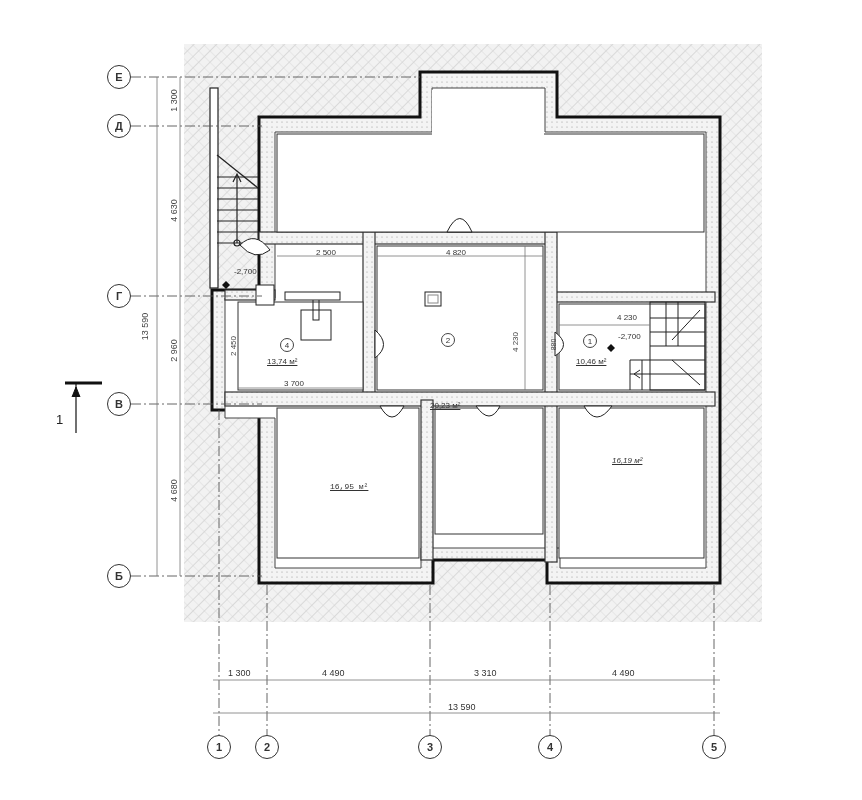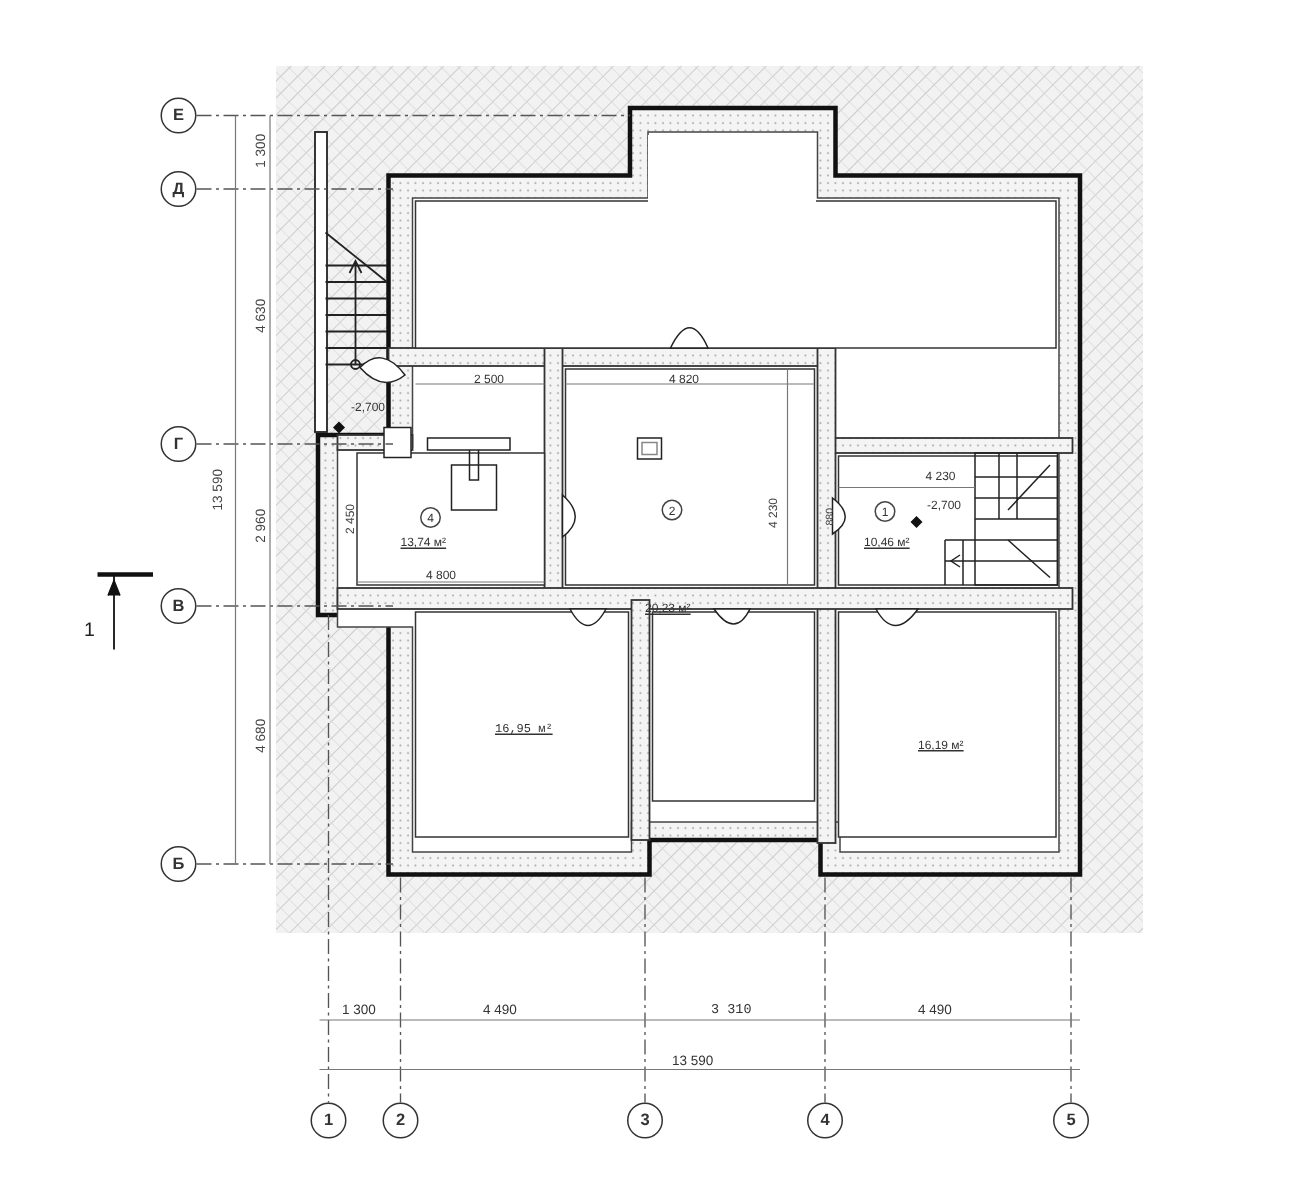--- a/index.html
+++ b/index.html
@@ -174,40 +174,40 @@
 <div class="axis-bubble" style="left:702px;top:735px;">5</div>
 
 <div class="vlbl" style="left:132px;top:322px;">13 590</div>
 <div class="vlbl" style="left:163px;top:96px;">1 300</div>
 <div class="vlbl" style="left:163px;top:206px;">4 630</div>
 <div class="vlbl" style="left:163px;top:346px;">2 960</div>
 <div class="vlbl" style="left:163px;top:486px;">4 680</div>
 
 <div class="lbl" style="left:228px;top:669px;">1 300</div>
 <div class="lbl" style="left:322px;top:669px;">4 490</div>
-<div class="lbl" style="left:474px;top:669px;font-family:Liberation Mono, monospace;">3 310</div>
+<div class="lbl" style="left:474px;top:669px;">3 310</div>
 <div class="lbl" style="left:612px;top:669px;">4 490</div>
 <div class="lbl" style="left:448px;top:703px;">13 590</div>
 
 <div class="lbl" style="left:306px;top:249px;font-size:8px;margin-left:10px;">2 500</div>
 <div class="lbl" style="left:446px;top:249px;font-size:8px;">4 820</div>
 <div class="vlbl" style="left:506px;top:338px;font-size:8px;">4 230</div>
 <div class="vlbl" style="left:224px;top:342px;font-size:8px;">2 450</div>
-<div class="lbl" style="left:284px;top:380px;font-size:8px;">4 800</div>
+<div class="lbl" style="left:284px;top:380px;font-size:8px;">3 700</div>
 <div class="lbl" style="left:617px;top:314px;font-size:8px;">4 230</div>
 <div class="vlbl" style="left:548px;top:341px;font-size:7px;">880</div>
 
 <div class="lbl" style="left:234px;top:268px;font-size:8px;">-2,700</div>
 <div class="lbl" style="left:618px;top:333px;font-size:8px;">-2,700</div>
 
 <div class="room-num" style="left:280px;top:338px;">4</div>
 <div class="area" style="left:267px;top:357px;text-align:right;">13,74 м²</div>
 
 <div class="room-num" style="left:441px;top:333px;">2</div>
 <div class="area" style="left:430px;top:357px;margin-top:44px;">20,23 м²</div>
 
 <div class="room-num" style="left:583px;top:334px;">1</div>
 <div class="area" style="left:576px;top:357px;">10,46 м²</div>
 
 <div class="area" style="left:330px;top:482px;font-family:Liberation Mono, monospace;">16,95 м²</div>
-<div class="area" style="left:612px;top:492px;">16,19 м²</div>
+<div class="area" style="left:612px;top:456px;font-style:italic;">16,19 м²</div>
 
 <div class="section-num" style="left:56px;top:412px;">1</div>
 
 </body></html>

